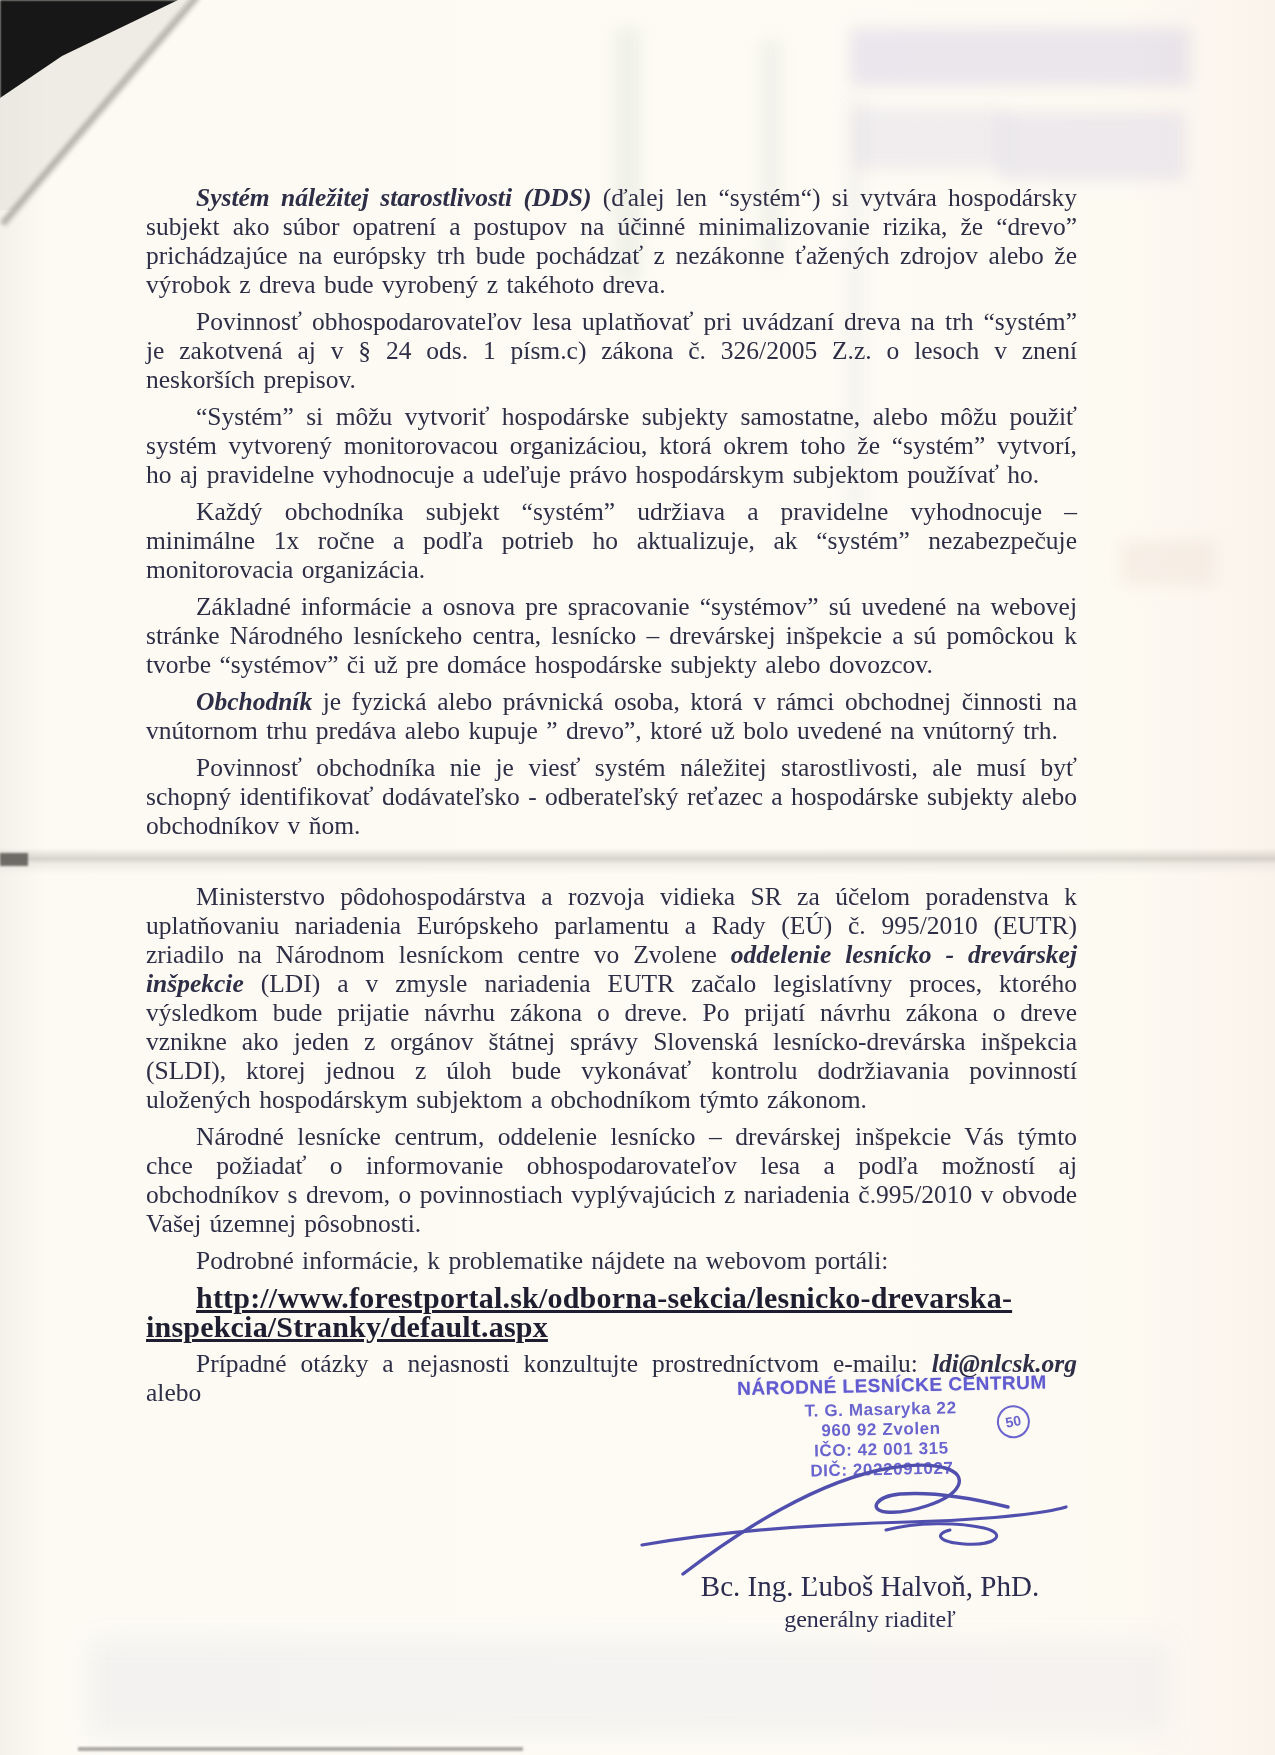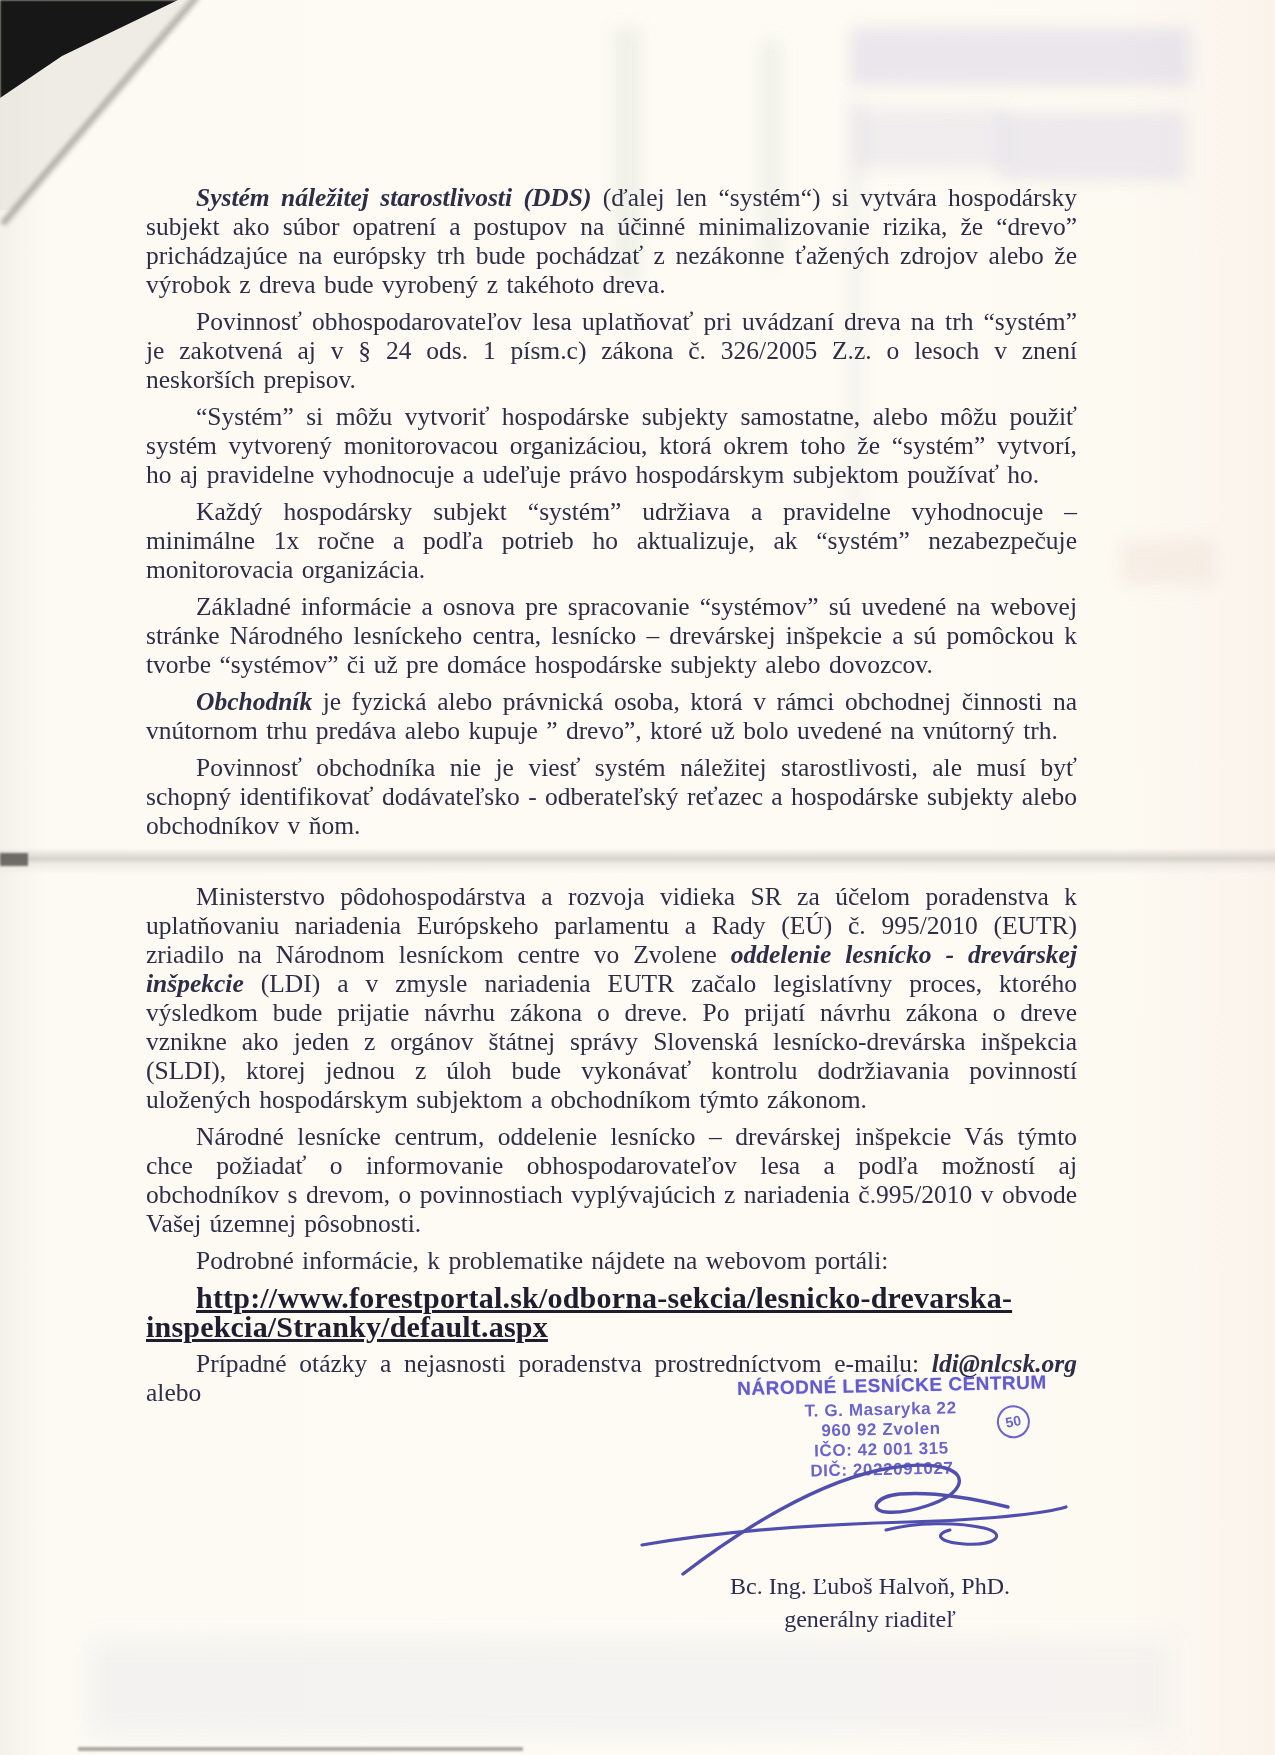--- a/index.html
+++ b/index.html
@@ -51,21 +51,21 @@
   }
   .stamp .l1{font-size:19px;letter-spacing:.5px;white-space:nowrap;margin-bottom:4px;
     color:#554fce;text-shadow:0 0 1px rgba(85,79,206,.5);}
   .stamp .l{font-size:17px;letter-spacing:.6px;color:#5d58cb;}
   .stamp-badge{position:absolute;right:-6px;top:32px;width:29px;height:29px;border:2.5px solid #5d58cb;
     border-radius:50%;font-size:14px;line-height:28px;text-align:center;transform:rotate(-10deg);color:#5d58cb;}
   
   .signature{position:absolute;left:628px;top:1452px;width:450px;height:125px;}
   
   .signatory{position:absolute;left:560px;top:1570px;width:620px;text-align:center;color:#2c2c50;}
-  .signatory .name{font-size:24px;line-height:33px;}
+  .signatory .name{font-size:29px;line-height:33px;}
   .signatory .role{font-size:24px;line-height:32px;}
 </style>
 </head>
 <body>
 
 <div class="page">
 
   <div class="corner-fill"></div>
   <div class="corner-line"></div>
   <div class="corner-black"></div>
@@ -81,41 +81,41 @@
   <div class="bottom-strip"></div>
 
   <div class="content">
 
     <p><span class="bi">Systém náležitej starostlivosti (DDS)</span><span> (ďalej len “systém“) si vytvára hospodársky subjekt ako súbor opatrení a postupov na účinné minimalizovanie rizika, že “drevo” prichádzajúce na európsky trh bude pochádzať z nezákonne ťažených zdrojov alebo že výrobok z dreva bude vyrobený z takéhoto dreva.</span></p>
 
     <p><span>Povinnosť obhospodarovateľov lesa uplatňovať pri uvádzaní dreva na trh “systém” je zakotvená aj v § 24 ods. 1 písm.c) zákona č. 326/2005 Z.z. o lesoch v znení neskorších prepisov.</span></p>
 
     <p><span>“Systém” si môžu vytvoriť hospodárske subjekty samostatne, alebo môžu použiť systém vytvorený monitorovacou organizáciou, ktorá okrem toho že “systém” vytvorí, ho aj pravidelne vyhodnocuje a udeľuje právo hospodárskym subjektom používať ho.</span></p>
 
-    <p><span>Každý hospodársky subjekt “systém” udržiava a pravidelne vyhodnocuje – minimálne 1x ročne a podľa potrieb ho aktualizuje, ak “systém” nezabezpečuje monitorovacia organizácia.</span></p>
+    <p><span>Každý obchodníka subjekt “systém” udržiava a pravidelne vyhodnocuje – minimálne 1x ročne a podľa potrieb ho aktualizuje, ak “systém” nezabezpečuje monitorovacia organizácia.</span></p>
 
     <p><span>Základné informácie a osnova pre spracovanie “systémov” sú uvedené na webovej stránke Národného lesníckeho centra, lesnícko – drevárskej inšpekcie a sú pomôckou k tvorbe “systémov” či už pre domáce hospodárske subjekty alebo dovozcov.</span></p>
 
     <p class="mt"><span class="bi">Obchodník</span><span> je fyzická alebo právnická osoba, ktorá v rámci obchodnej činnosti na vnútornom trhu predáva alebo kupuje ” drevo”, ktoré už bolo uvedené na vnútorný trh.</span></p>
 
     <p class="mt"><span>Povinnosť obchodníka nie je viesť systém náležitej starostlivosti, ale musí byť schopný identifikovať dodávateľsko - odberateľský reťazec a hospodárske subjekty alebo obchodníkov v ňom.</span></p>
 
     <div class="crease">
         <div class="crease-tick"></div>
       </div>
 
     <p><span>Ministerstvo pôdohospodárstva a rozvoja vidieka SR za účelom poradenstva k uplatňovaniu nariadenia Európskeho parlamentu a Rady (EÚ) č. 995/2010 (EUTR) zriadilo na Národnom lesníckom centre vo Zvolene </span><span class="bi">oddelenie lesnícko - drevárskej inšpekcie</span><span> (LDI) a v zmysle nariadenia EUTR začalo legislatívny proces, ktorého výsledkom bude prijatie návrhu zákona o dreve. Po prijatí návrhu zákona o dreve vznikne ako jeden z orgánov štátnej správy Slovenská lesnícko-drevárska inšpekcia (SLDI), ktorej jednou z úloh bude vykonávať kontrolu dodržiavania povinností uložených hospodárskym subjektom a obchodníkom týmto zákonom.</span></p>
 
     <p><span>Národné lesnícke centrum, oddelenie lesnícko – drevárskej inšpekcie Vás týmto chce požiadať o informovanie obhospodarovateľov lesa a podľa možností aj obchodníkov s drevom, o povinnostiach vyplývajúcich z nariadenia č.995/2010 v obvode Vašej územnej pôsobnosti.</span></p>
 
     <p><span>Podrobné informácie, k problematike nájdete na webovom portáli:</span></p>
 
     <p class="url-line"><span>http://www.forestportal.sk/odborna-sekcia/lesnicko-drevarska-inspekcia/Stranky/default.aspx</span></p>
 
-    <p class="contact1"><span>Prípadné otázky a nejasnosti poradenstva prostredníctvom e-mailu: </span><span class="email">ldi@nlcsk.org</span><span> alebo</span></p>
+    <p class="contact1"><span>Prípadné otázky a nejasnosti konzultujte prostredníctvom e-mailu: </span><span class="email">ldi@nlcsk.org</span><span> alebo</span></p>
 
 
   </div>
 
   <div class="stamp">
     <div class="l1">NÁRODNÉ LESNÍCKE CENTRUM</div>
     <div class="l">T. G. Masaryka 22</div>
     <div class="l">960 92  Zvolen</div>
     <div class="l">IČO: 42 001 315</div>
     <div class="l">DIČ: 2022091027</div>

